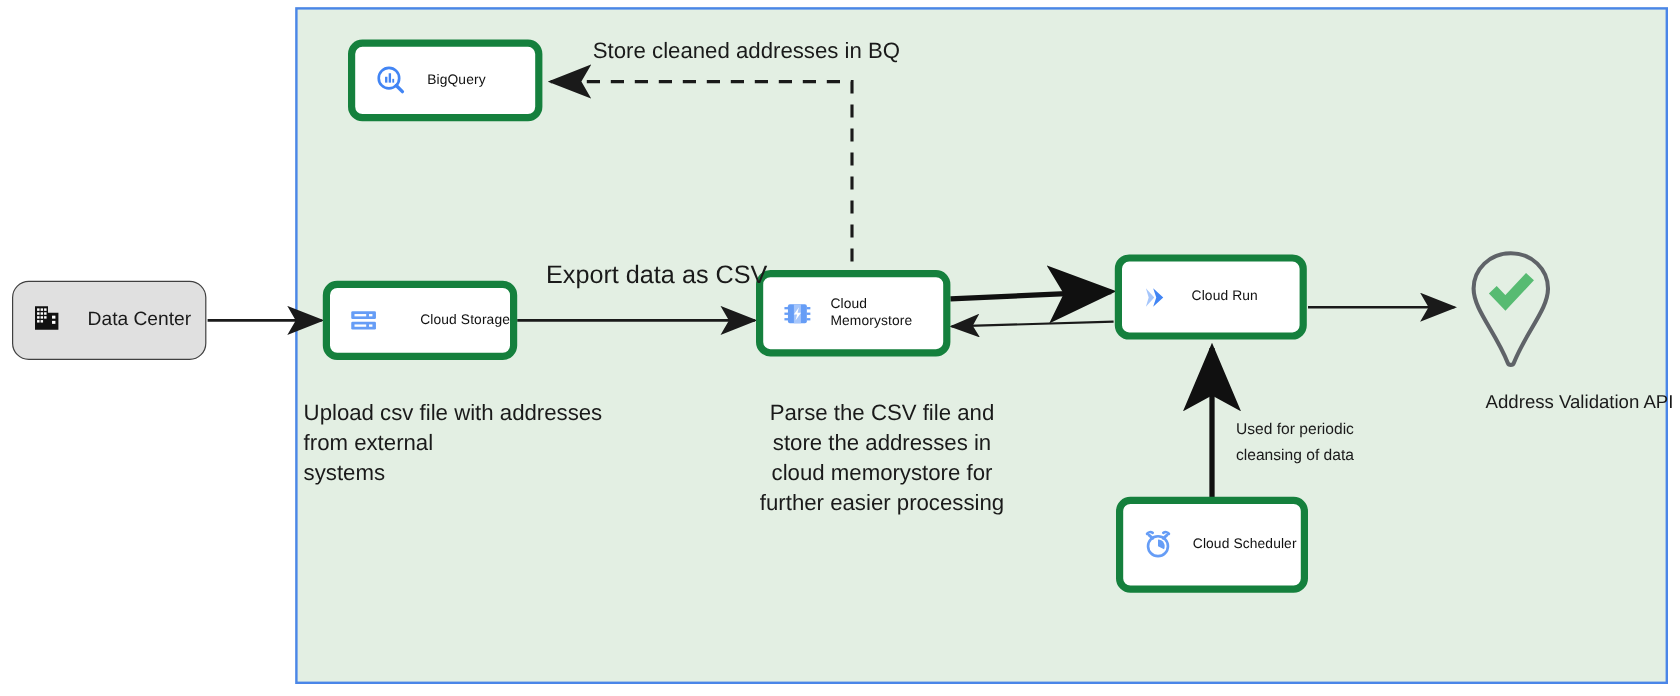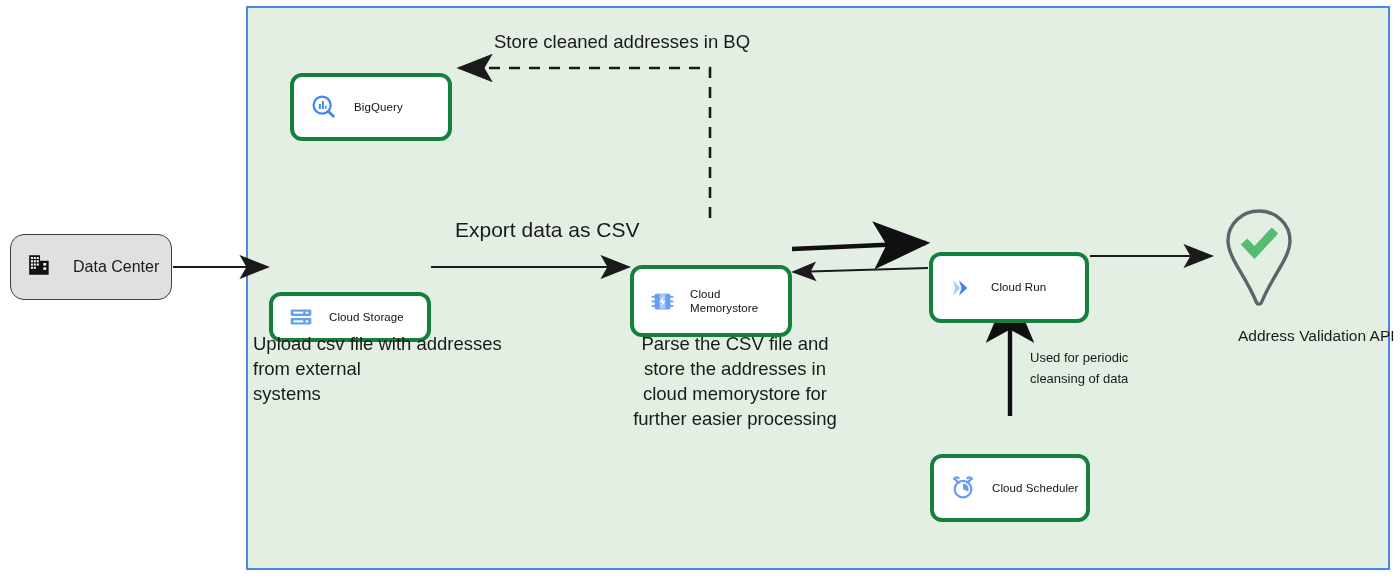--- a/index.html
+++ b/index.html
@@ -5,22 +5,22 @@
   html,body{margin:0;padding:0;background:#ffffff;}
   body{width:1400px;height:580px;position:relative;overflow:hidden;
        font-family:"Liberation Sans","DejaVu Sans",sans-serif;color:#1a1a1a;}
 
   
   #cloud-panel{position:absolute;left:246px;top:6px;width:1144px;height:564px;
       background:#e3efe3;border:2px solid #4a86e8;box-sizing:border-box;}
 
   
   .node{position:absolute;box-sizing:border-box;background:#ffffff;
-        border:4px solid #15803d;border-radius:12px;
-        display:flex;align-items:center;margin-top:40px;}
+        border:6px solid #15803d;border-radius:12px;
+        display:flex;align-items:center;}
   .node .ic{flex:0 0 auto;display:flex;align-items:center;justify-content:center;}
   .node .lbl{font-size:11.5px;line-height:1.22;color:#111;letter-spacing:.1px;}
 
   
   #data-center{position:absolute;left:10px;top:234px;width:162px;height:66px;
       background:#e0e0e0;border:1px solid #404040;border-radius:14px;
       box-sizing:border-box;display:flex;align-items:center;}
 
   
   .ftext{position:absolute;color:#1a1a1a;}
@@ -111,21 +111,21 @@
       <circle cx="10.4" cy="10.4" r="7.3" fill="none" stroke="#4285f4" stroke-width="1.9"></circle>
       <rect x="7.6" y="9.4" width="1.7" height="4.2" fill="#4285f4"></rect>
       <rect x="10.2" y="6.9" width="1.7" height="6.7" fill="#4285f4"></rect>
       <rect x="12.8" y="10.9" width="1.3" height="2.7" fill="#4285f4"></rect>
       <path d="M15.6 15.6 L20 20" stroke="#4285f4" stroke-width="2.4" stroke-linecap="round"></path>
     </svg>
   </span>
   <span class="lbl" style="margin-left:15px;">BigQuery</span>
 </div>
 
-<div class="node" style="left:269px;top:252px;width:162px;height:50px;">
+<div class="node" style="left:269px;top:234px;width:162px;height:66px;justify-content:space-between;">
   <span class="ic" style="width:28px;height:28px;margin-left:14px;">
     <svg width="26" height="26" viewBox="0 0 24 24">
       <rect x="2.5" y="5" width="19" height="6" rx="1" fill="#669df6"></rect>
       <rect x="2.5" y="13" width="19" height="6" rx="1" fill="#669df6"></rect>
       <rect x="5" y="7.1" width="9" height="1.8" fill="#fff"></rect>
       <rect x="5" y="15.1" width="9" height="1.8" fill="#fff"></rect>
       <rect x="16.2" y="7.1" width="2.6" height="1.8" fill="#fff"></rect>
       <rect x="16.2" y="15.1" width="2.6" height="1.8" fill="#fff"></rect>
     </svg>
   </span>
@@ -155,21 +155,21 @@
 <div class="node" style="left:929px;top:212px;width:160px;height:71px;">
   <span class="ic" style="width:30px;height:30px;margin-left:14px;">
     <svg width="28" height="28" viewBox="0 0 24 24">
       <path d="M4.2 5.4 L10.2 12 L4.2 18.6 L6.2 12 Z" fill="#a6c6fb"></path>
       <path d="M9.4 5.4 L16.6 12 L9.4 18.6 L11.6 12 Z" fill="#4285f4"></path>
     </svg>
   </span>
   <span class="lbl" style="margin-left:14px;">Cloud Run</span>
 </div>
 
-<div class="node" style="left:930px;top:414px;width:160px;height:68px;">
+<div class="node" style="left:930px;top:414px;width:160px;height:80px;">
   <span class="ic" style="width:30px;height:30px;margin-left:14px;">
     <svg width="28" height="28" viewBox="0 0 24 24">
       <circle cx="12" cy="13" r="7.1" fill="none" stroke="#669df6" stroke-width="1.9"></circle>
       <path d="M12 13 L12 8.2 A4.8 4.8 0 0 1 16.3 15.1 Z" fill="#669df6"></path>
       <path d="M5.6 5.1 L8.2 7.4 M18.4 5.1 L15.8 7.4" stroke="#669df6" stroke-width="2" stroke-linecap="round"></path>
       <path d="M4.2 4.2 A3 3 0 0 1 8.2 3.4" fill="none" stroke="#669df6" stroke-width="1.9" stroke-linecap="round"></path>
       <path d="M19.8 4.2 A3 3 0 0 0 15.8 3.4" fill="none" stroke="#669df6" stroke-width="1.9" stroke-linecap="round"></path>
     </svg>
   </span>
   <span class="lbl" style="margin-left:14px;">Cloud Scheduler</span>

